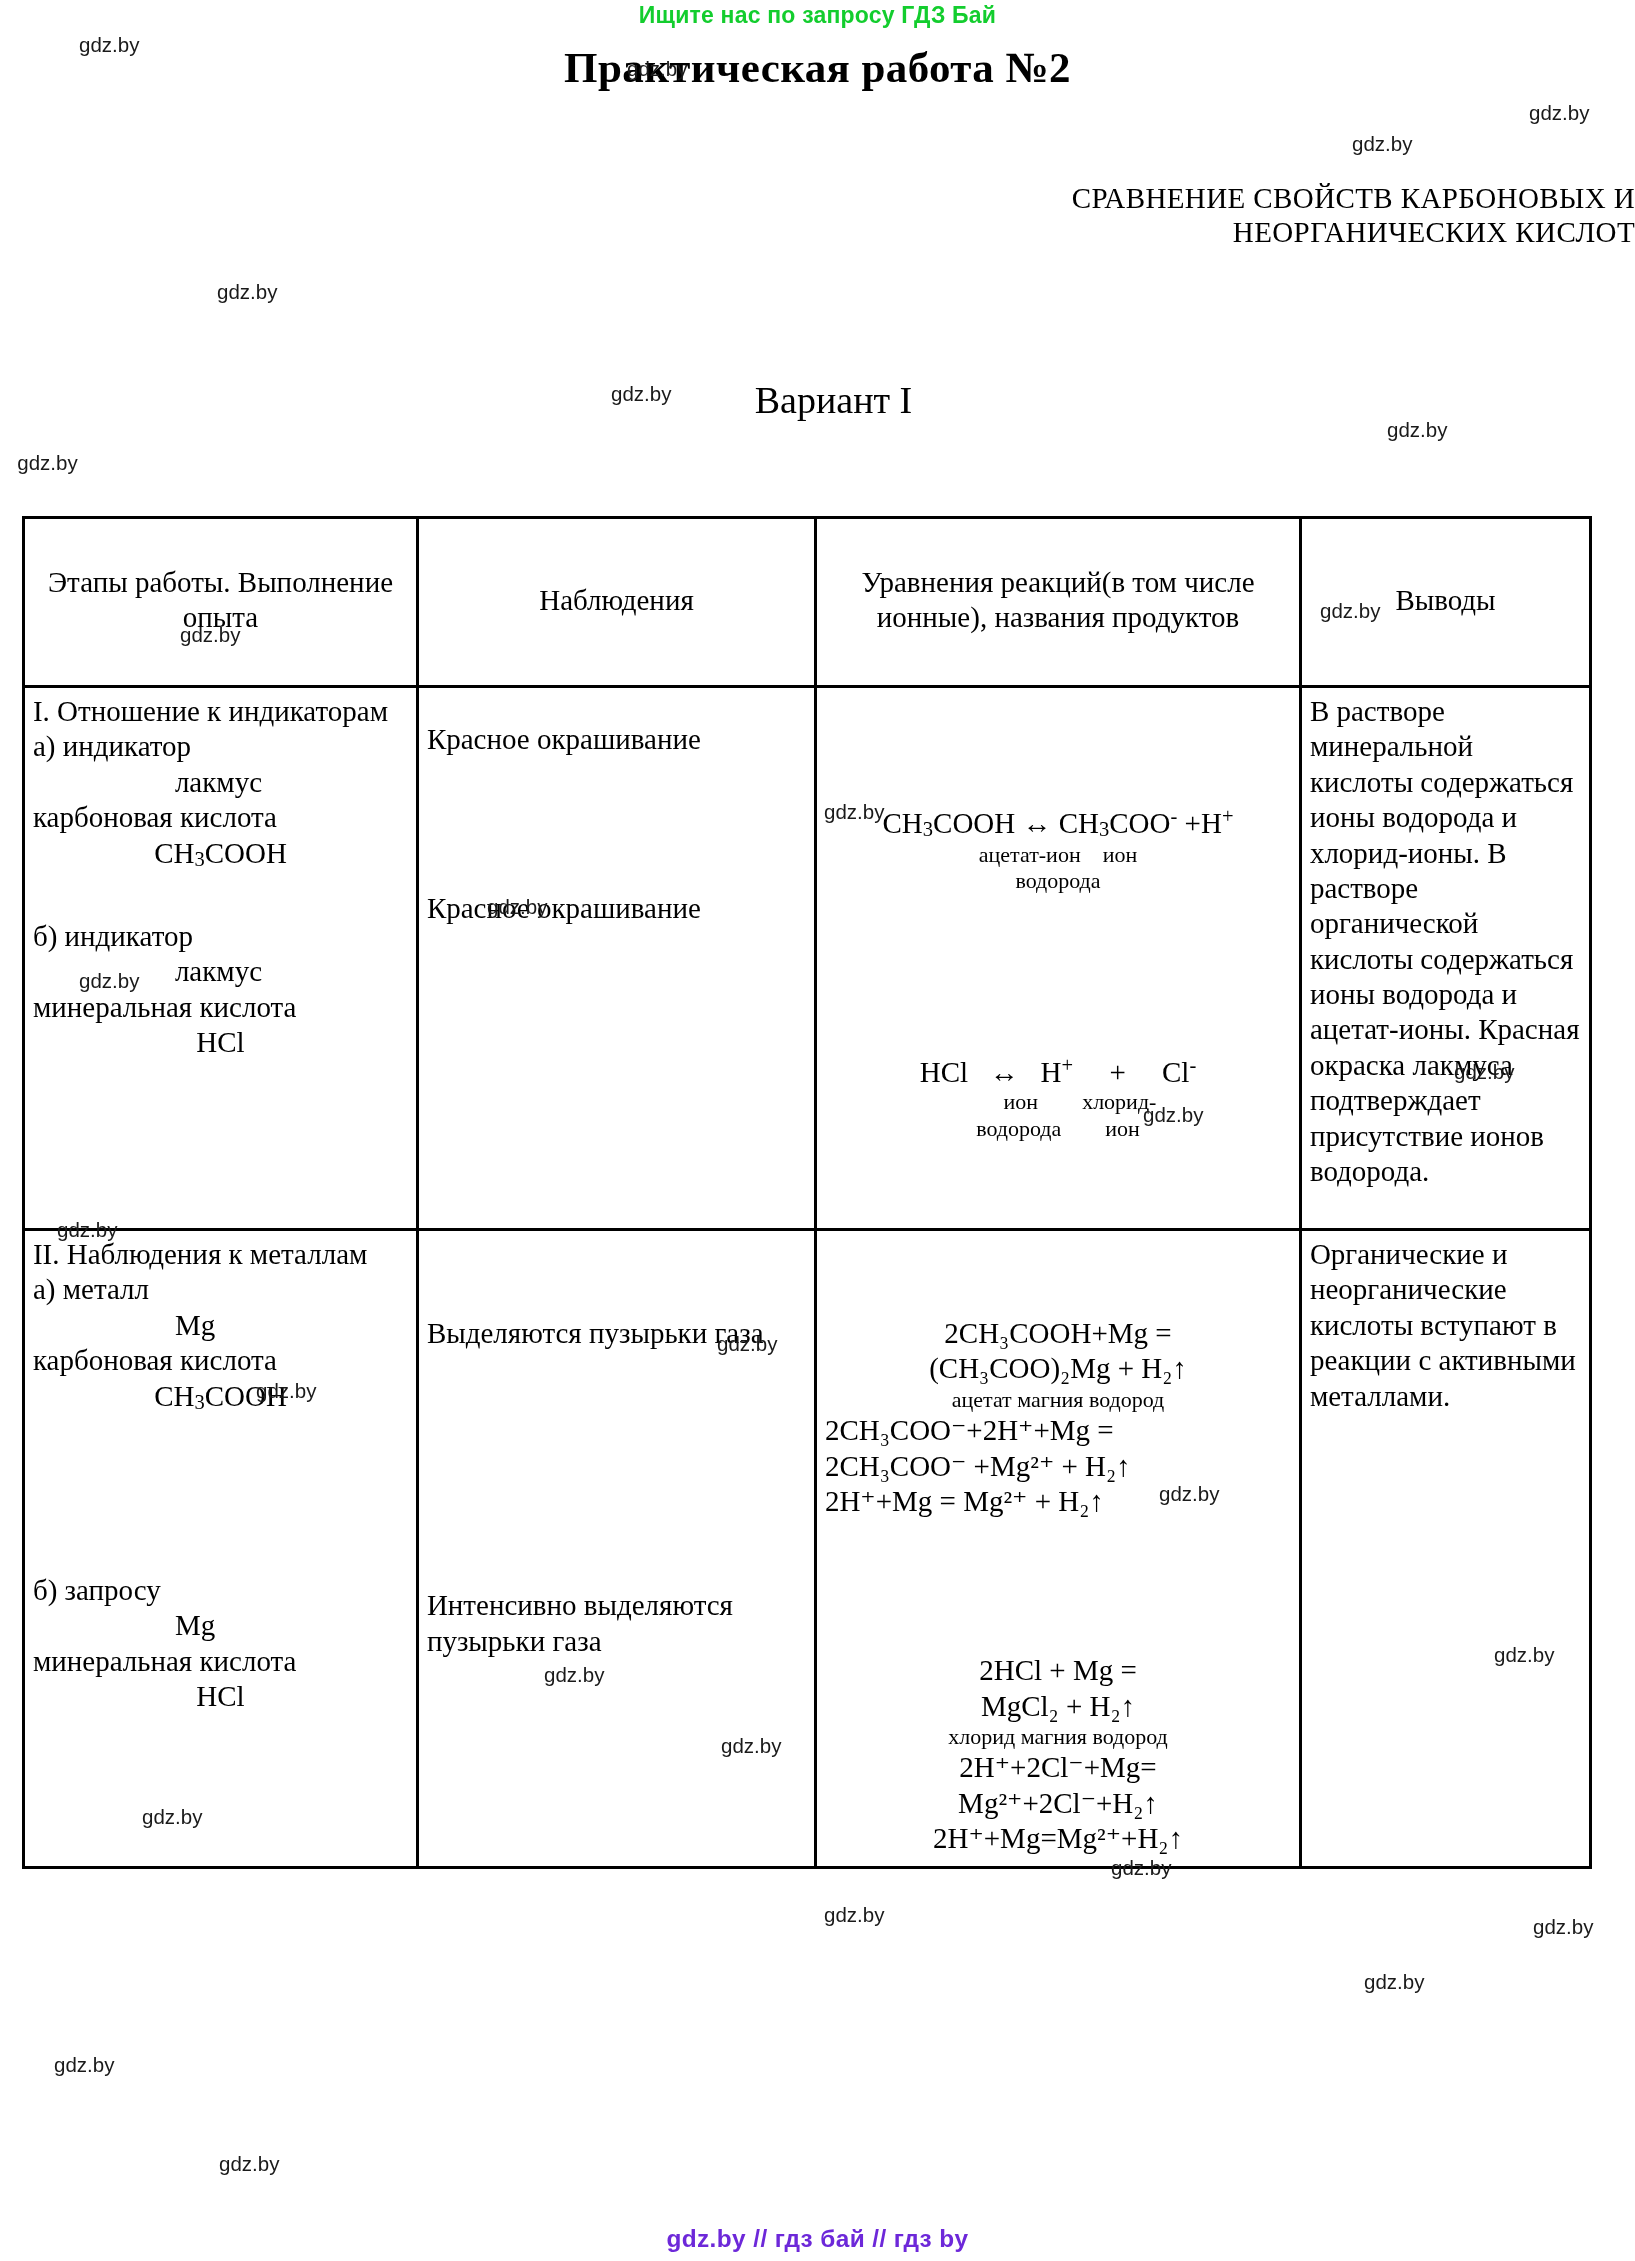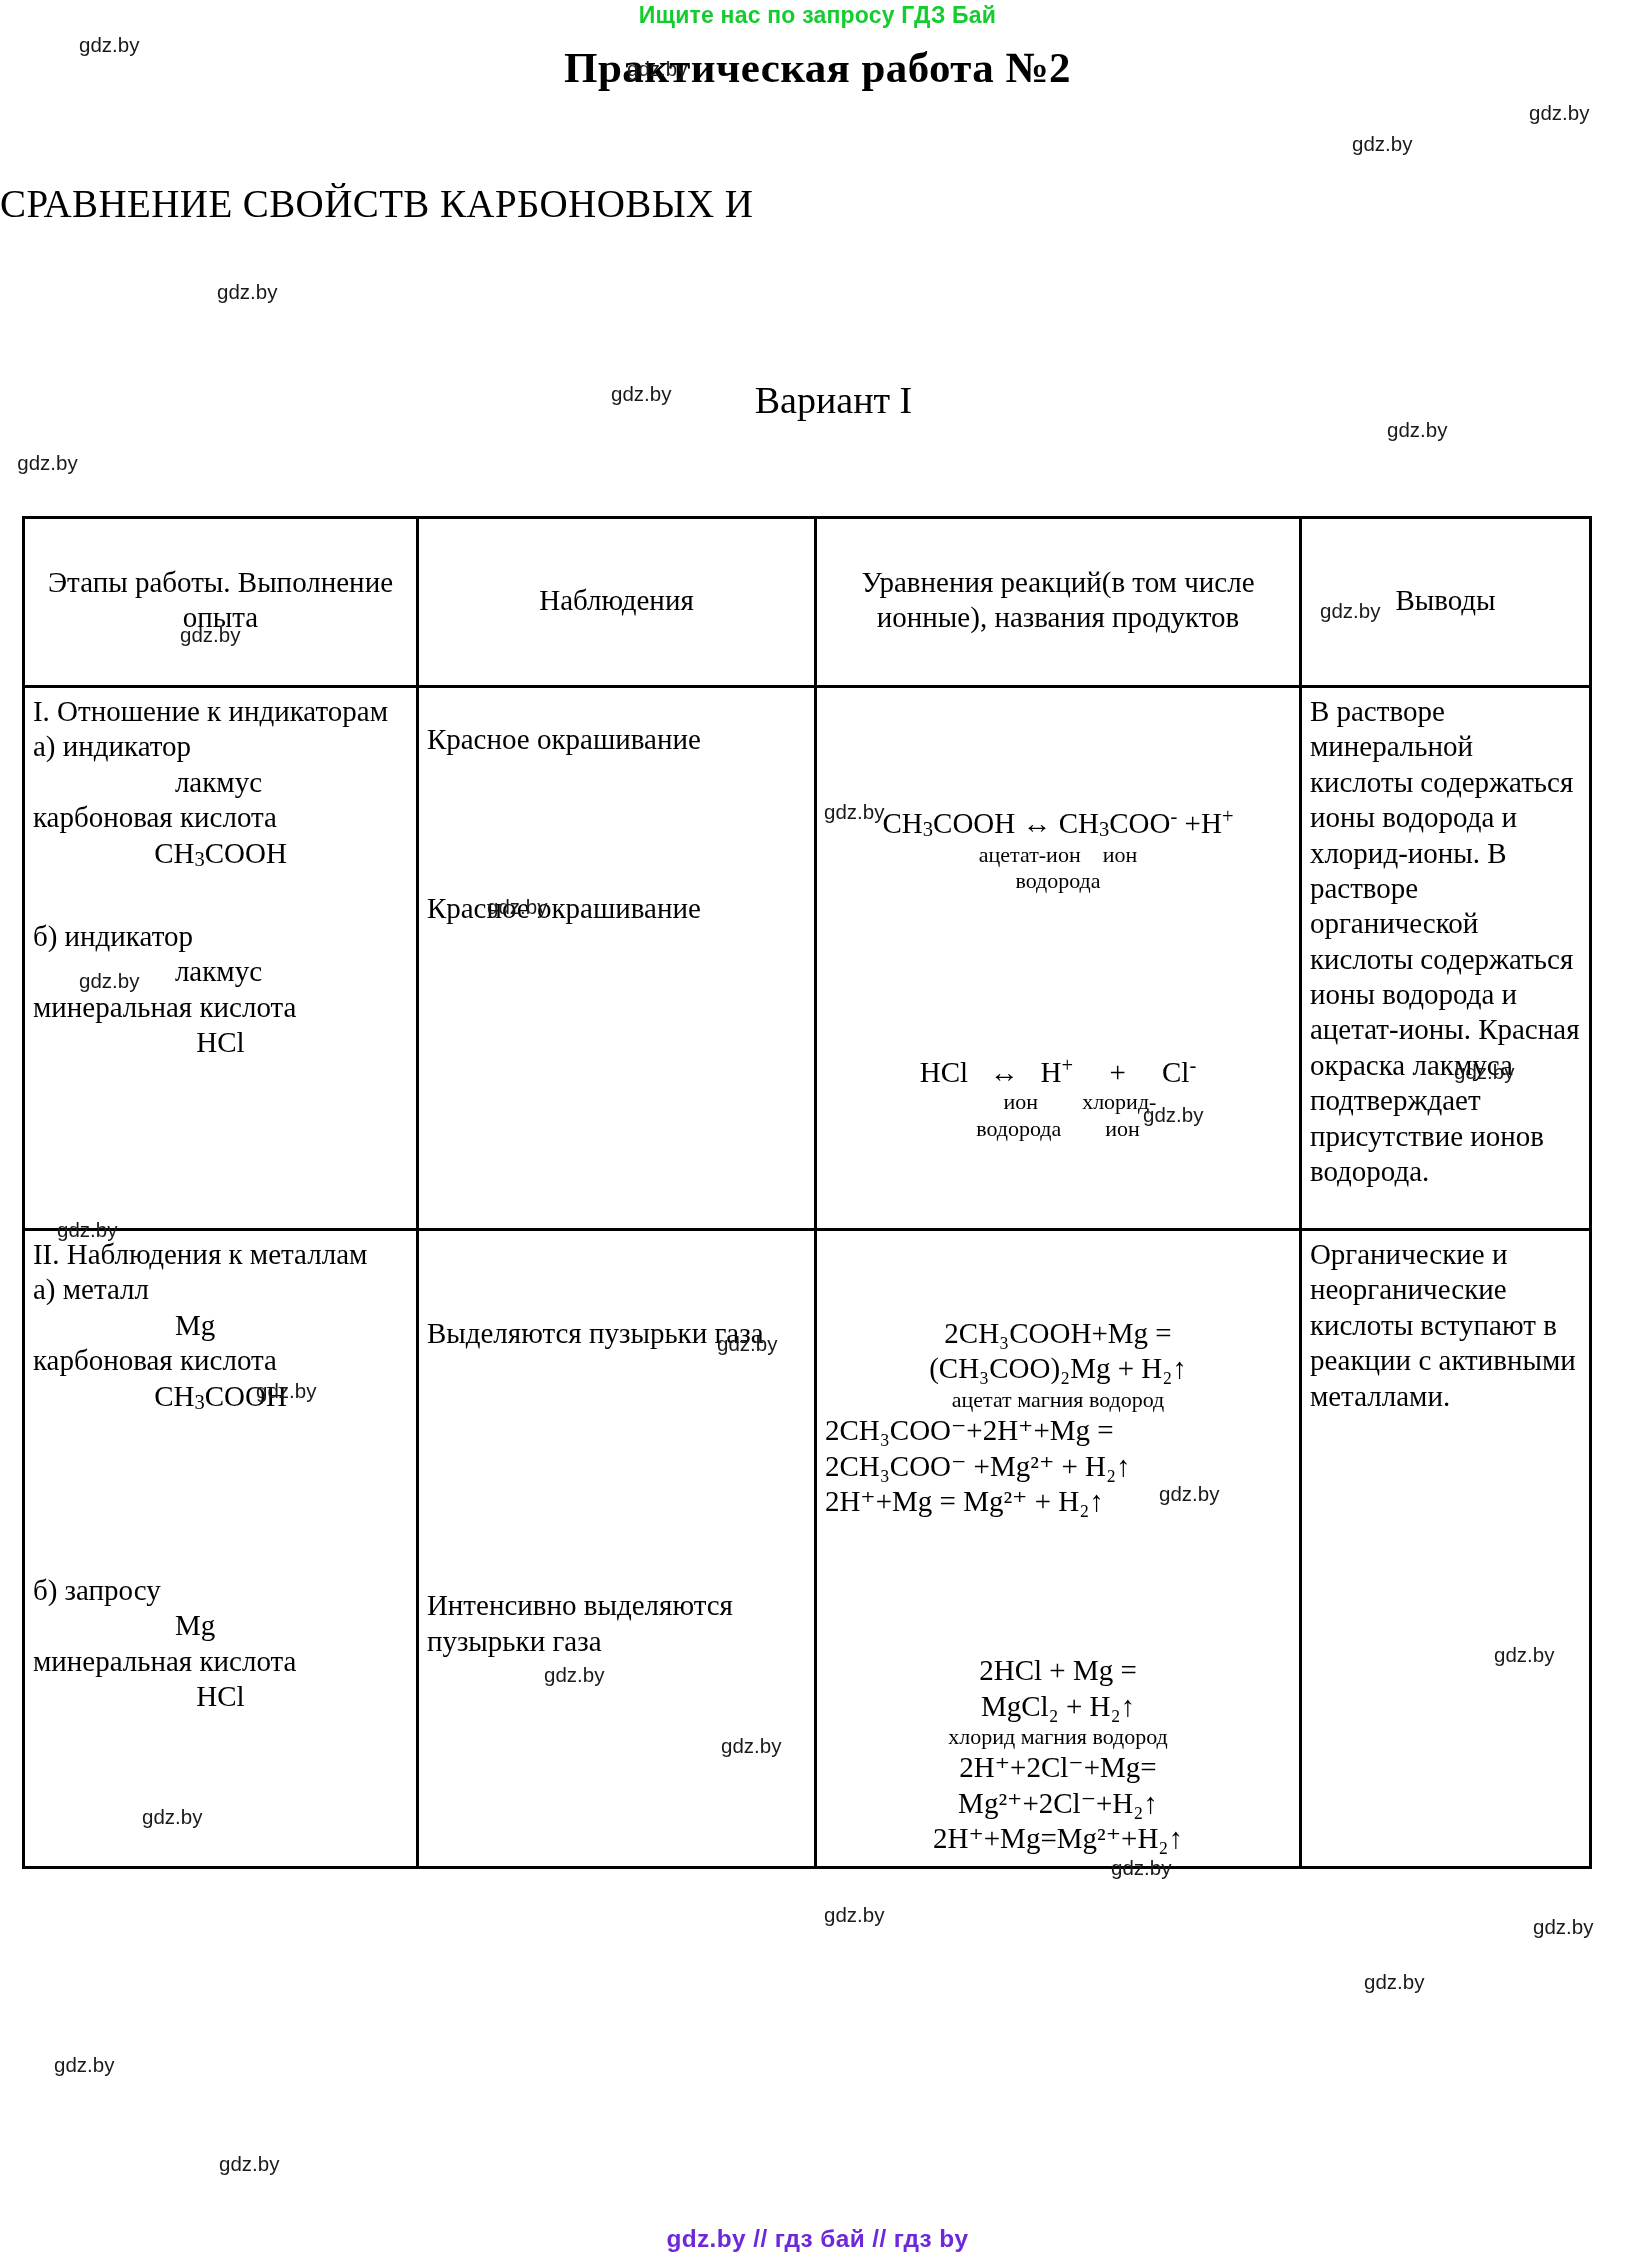--- a/index.html
+++ b/index.html
@@ -39,22 +39,22 @@
     text-align: center;
     font-size: 43px;
     font-weight: 700;
     letter-spacing: 0.4px;
   }
   .subtitle {
     position: absolute;
     top: 181px;
     left: 0;
     width: 100%;
-    text-align: left;
-    font-size: 39px;
+    text-align: right;
+    font-size: 29px;
     line-height: 1.18;
     letter-spacing: 0.4px;
   }
   .variant {
     position: absolute;
     top: 378px;
     left: 0;
     width: 100%;
     text-align: center;
     font-size: 38px;
@@ -143,20 +143,21 @@
 </style>
 </head>
 <body>
 
 <div class="promo">Ищите нас по запросу ГДЗ Бай</div>
 
 <div class="doc-title">Практическая работа №2</div>
 
 <div class="subtitle">
   <span class="ln">СРАВНЕНИЕ СВОЙСТВ КАРБОНОВЫХ И</span>
+  <span class="ln">НЕОРГАНИЧЕСКИХ КИСЛОТ</span>
 </div>
 
 <div class="variant">Вариант I</div>
 
 <div class="tbl-wrap">
 <table class="sheet">
   <colgroup>
     <col class="col1">
         <col class="col2">
         <col class="col3">

